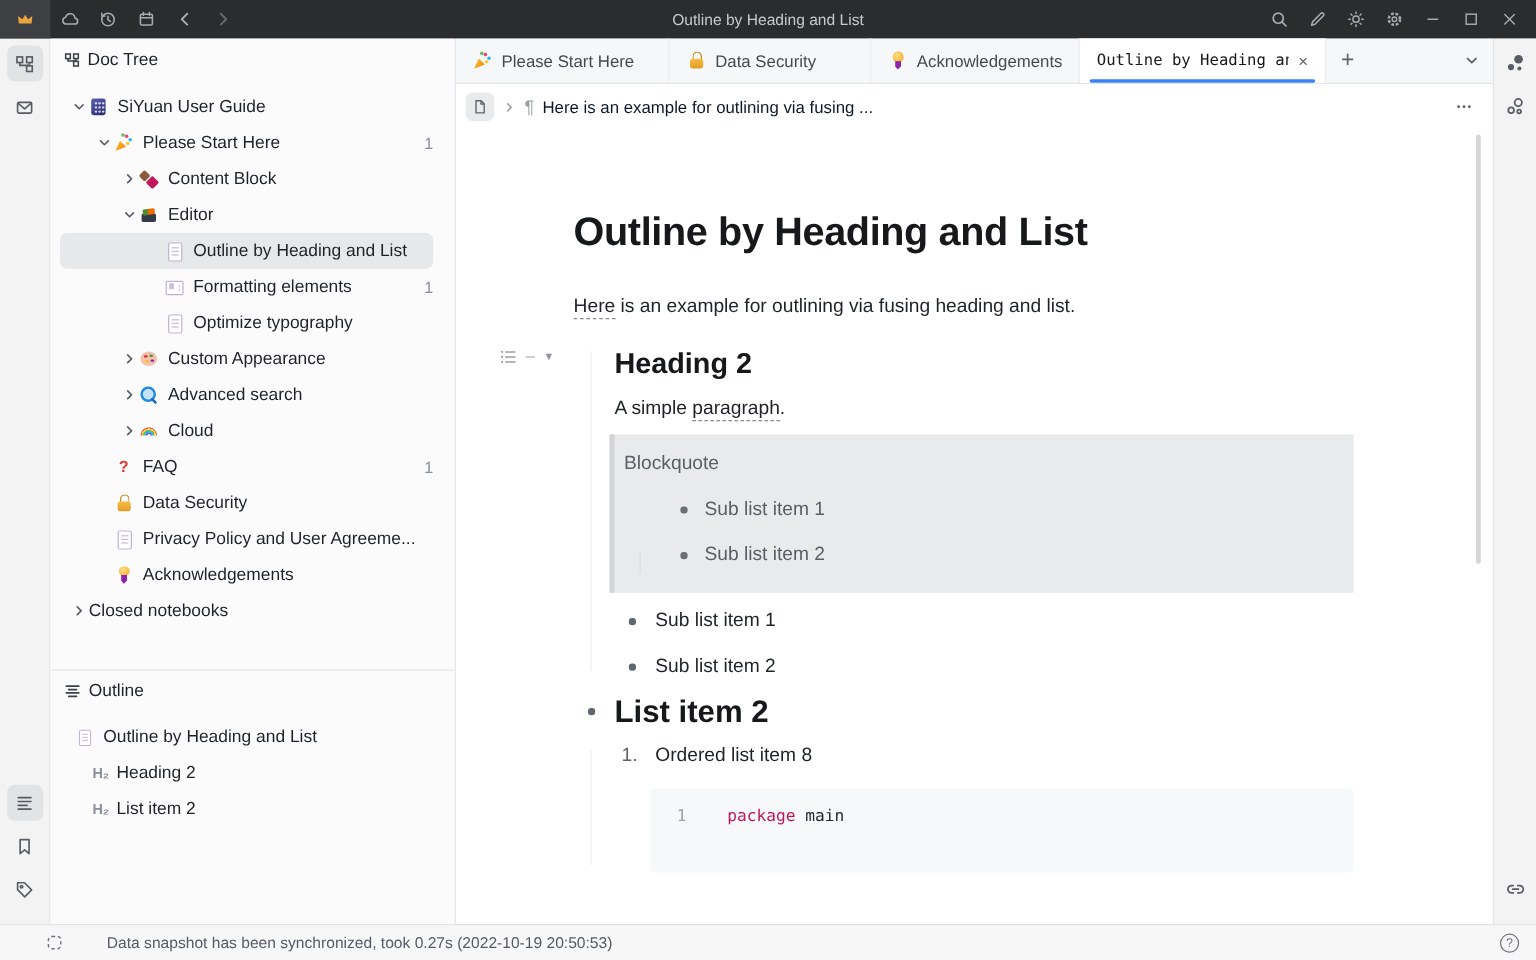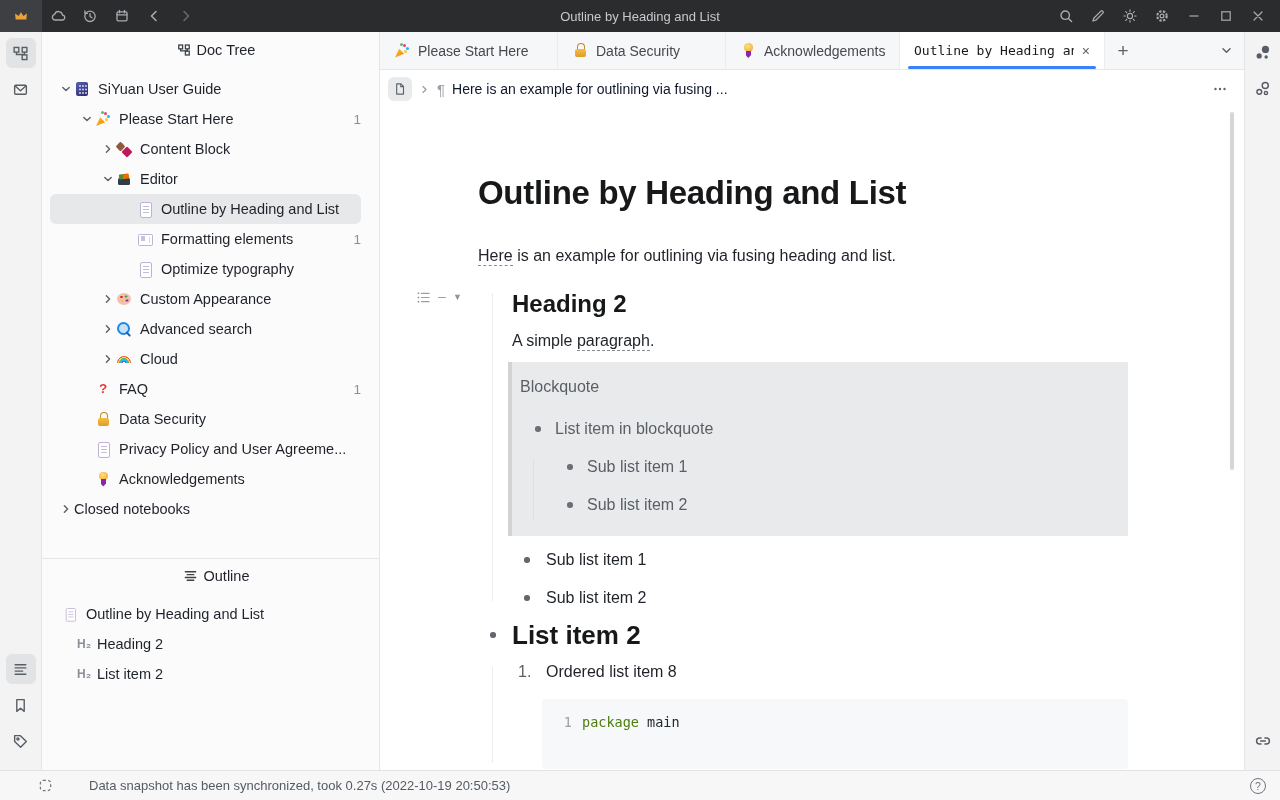--- a/index.html
+++ b/index.html
@@ -28,21 +28,21 @@
             color:#585d64;margin-bottom:6px;flex:none;}
   .dock-btn.active{background:#e2e3e5;}
   .dock-spacer{flex:1;}
   .dock-bottom{display:flex;flex-direction:column;align-items:center;padding-bottom:8px;}
 
   
   .sidebar{width:338px;background:#fbfbfc;border-right:1px solid #e4e5e7;flex:none;display:flex;flex-direction:column;}
   .panel-doctree{height:526px;flex:none;display:flex;flex-direction:column;}
   .panel-outline{flex:1;border-top:1px solid #e6e7e9;display:flex;flex-direction:column;}
   .panel-head{height:36px;display:flex;align-items:center;gap:6px;padding-left:11px;color:#1f2329;
-              font-size:14.5px;flex:none;justify-content:center;}
+              font-size:14.5px;flex:none;}
   .panel-outline .panel-head{height:34px;}
   .tree{padding-top:6px;overflow:hidden;}
   .trow{height:30px;display:flex;align-items:center;margin:0 18px 0 8px;border-radius:6px;
         padding-left:calc(8px + var(--d) * 21px);color:#1f2329;font-size:14.5px;}
   .trow.sel{background:#e7e8ea;}
   .chev{width:16px;height:16px;display:flex;align-items:center;justify-content:center;flex:none;}
   .trow .ticon{margin-right:8px;}
   .tlbl{white-space:nowrap;overflow:hidden;}
   .tcnt{margin-left:auto;color:#8a9099;font-size:13.5px;padding-left:6px;}
   .h2badge{width:17px;flex:none;color:#8a9099;font-size:12px;font-weight:bold;margin-right:3px;}
@@ -106,21 +106,21 @@
   .li.sub2{margin-top:20px;}
   .li.h2li{margin-top:12px;font-size:26px;line-height:32px;font-weight:700;color:#17181a;}
   .li.h2li::before{top:13px;}
 
   .nested.n2{margin-top:12px;}
   .oli{position:relative;padding-left:34px;font-size:16px;line-height:18px;}
   .omark{position:absolute;left:6px;color:#5f6368;}
   .codeblock{margin:18px 0 0 30px;background:#f6f8fa;border-radius:4px;padding:13px 16px;height:70px;
              font-family:"DejaVu Sans Mono",monospace;font-size:13.5px;line-height:20px;color:#24292e;}
   .lineno{display:inline-block;width:14px;text-align:right;color:#9aa0a6;margin-right:10px;}
-  .kw{color:#4d7c0f;}
+  .kw{color:#be185d;margin-left:24px;}
 
   
   .statusbar{height:30px;background:#f7f7f8;border-top:1px solid #e2e3e5;display:flex;align-items:center;
              padding:0 14px 0 38px;}
   .status-msg{margin-left:36px;font-size:13px;color:#555b63;white-space:nowrap;}
   .help-btn{margin-left:auto;width:16px;height:16px;border:1.3px solid #70757c;border-radius:50%;color:#70757c;
             font-size:10.5px;display:flex;align-items:center;justify-content:center;}
 
   
   .ticon{width:16px;height:16px;position:relative;display:inline-block;flex:none;}
@@ -523,21 +523,20 @@
               <span class="gtri">▼</span>
             </div>
 
 
             <div class="nested">
               <h2 class="h2">Heading 2</h2>
               <p class="para"><span>A simple </span><span class="ref">paragraph</span><span>.</span></p>
 
               <div class="bq">
                 <div class="bq-label">Blockquote</div>
-                <div class="li"><span>List item in blockquote</span></div>
                 <div class="bqsubs">
                   <div class="li"><span>Sub list item 1</span></div>
                   <div class="li"><span>Sub list item 2</span></div>
                 </div>
               </div>
 
               <div class="li sub1"><span>Sub list item 1</span></div>
               <div class="li sub2"><span>Sub list item 2</span></div>
             </div>
 

